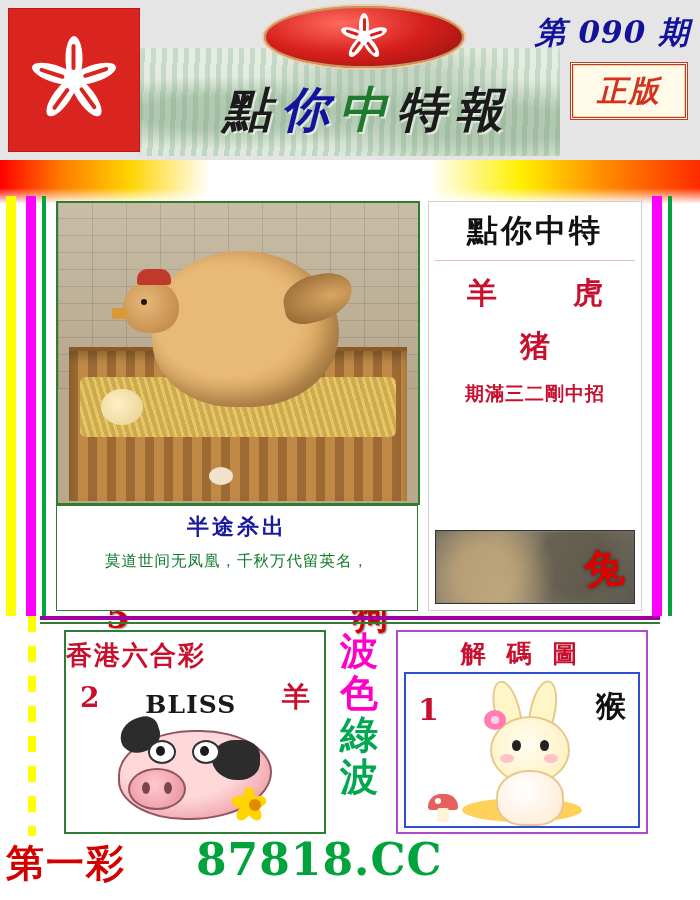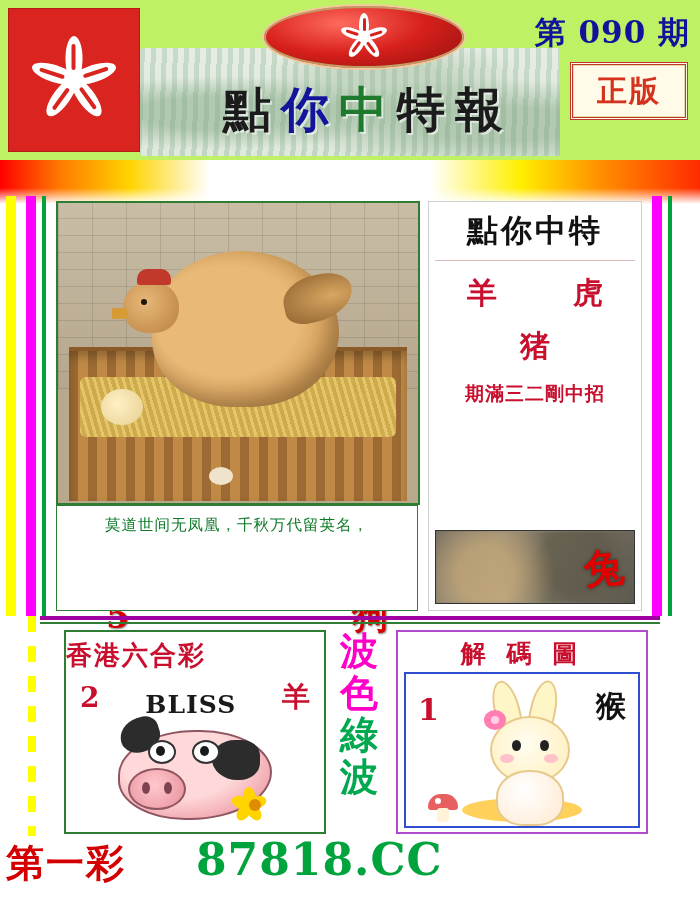--- a/index.html
+++ b/index.html
@@ -16,22 +16,23 @@
     height: 900px;
     overflow: hidden;
     background: #ffffff;
   }
 
   
   .banner {
     position: absolute;
     left: 0; top: 0;
     width: 700px; height: 160px;
-    background: #bef264;
+    background: #e5e5e5;
     overflow: hidden;
+    font-style: italic;
   }
   .banner-bg {
     position: absolute;
     left: 140px; top: 48px;
     width: 420px; height: 108px;
     background:
       repeating-linear-gradient(92deg, rgba(180,205,185,0.55) 0 5px, rgba(235,240,232,0.55) 5px 11px),
       linear-gradient(#dfe9dd, #cfe0ce);
     border-radius: 3px;
   }
@@ -540,20 +541,21 @@
       <div class="ph-beak"></div>
       <div class="ph-eye"></div>
       <div class="ph-chick"></div>
       <div class="ph-egg"></div>
     </div>
 
     <div class="num-5">5</div>
     <div class="word-dog">狗</div>
 
     <div class="poem-box">
+      <div class="poem-title">半途杀出</div>
       <div class="poem-line">莫道世间无凤凰，千秋万代留英名，</div>
     </div>
 
     <div class="right-panel">
       <div class="rp-title">點你中特</div>
       <div class="rp-rule"></div>
       <div class="rp-row">
         <span>羊</span>
         <span>虎</span>
       </div>

